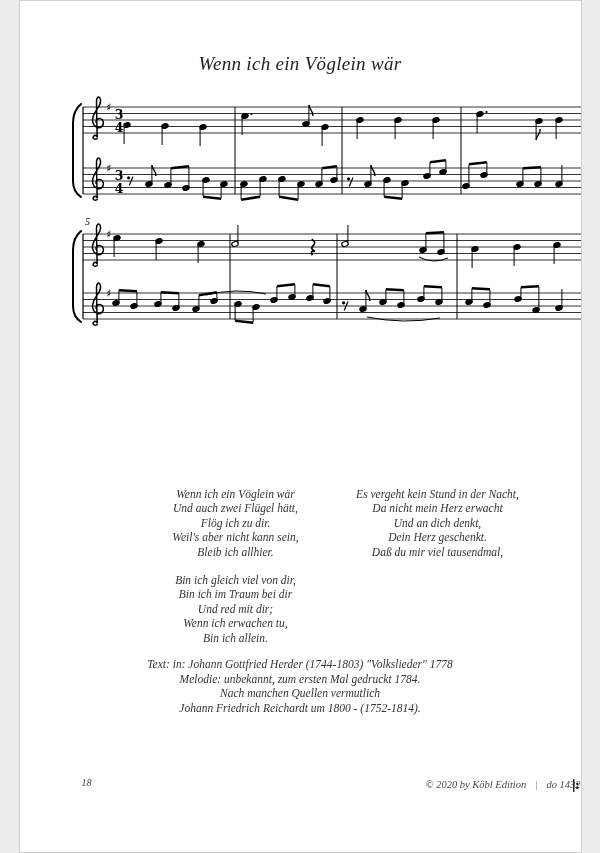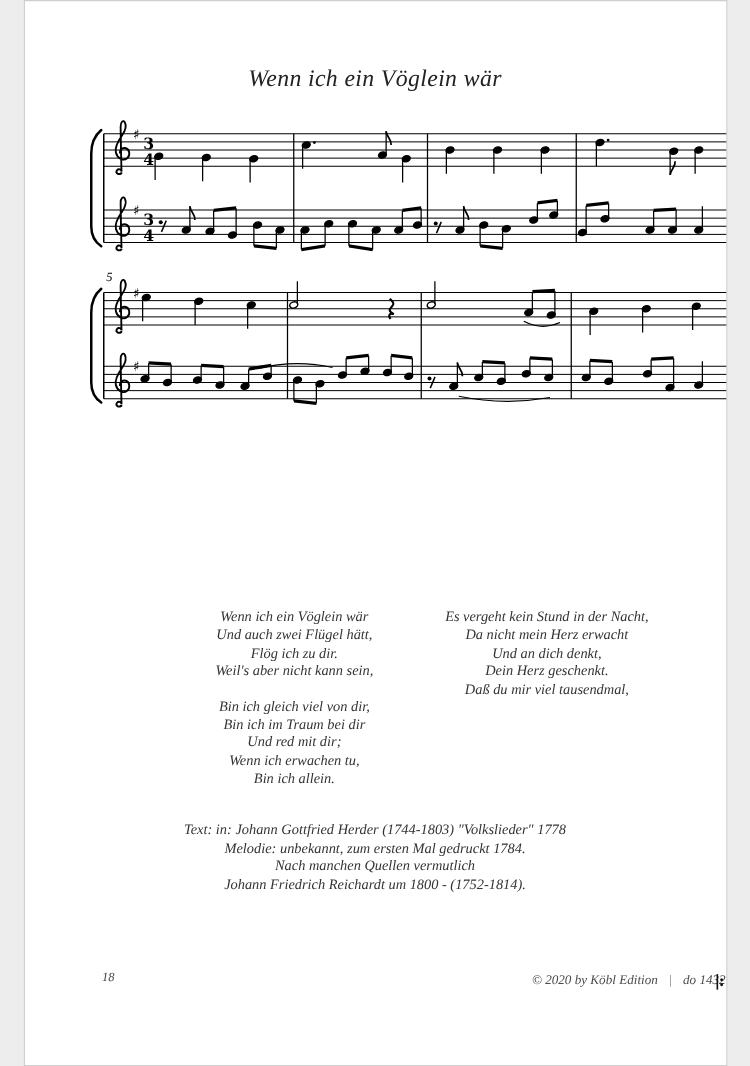--- a/index.html
+++ b/index.html
@@ -258,20 +258,21 @@
       <ellipse cx="539" cy="307" rx="3.3" ry="2.4" transform="rotate(-18 539 307)" fill="#000000" stroke="#000000" stroke-width="1"></ellipse>
       <line x1="541.9" y1="306" x2="541.9" y2="288" stroke="#000000" stroke-width="1"></line>
     </svg>
 
   <div class="lyrics lyrics-left">
     <div class="stanza">
         <div class="line">Wenn ich ein Vöglein wär</div>
         <div class="line">Und auch zwei Flügel hätt,</div>
         <div class="line">Flög ich zu dir.</div>
         <div class="line">Weil's aber nicht kann sein,</div>
+        <div class="line">Bleib ich allhier.</div>
       </div>
     <div class="stanza">
         <div class="line">Bin ich gleich viel von dir,</div>
         <div class="line">Bin ich im Traum bei dir</div>
         <div class="line">Und red mit dir;</div>
         <div class="line">Wenn ich erwachen tu,</div>
         <div class="line">Bin ich allein.</div>
       </div>
   </div>
 

